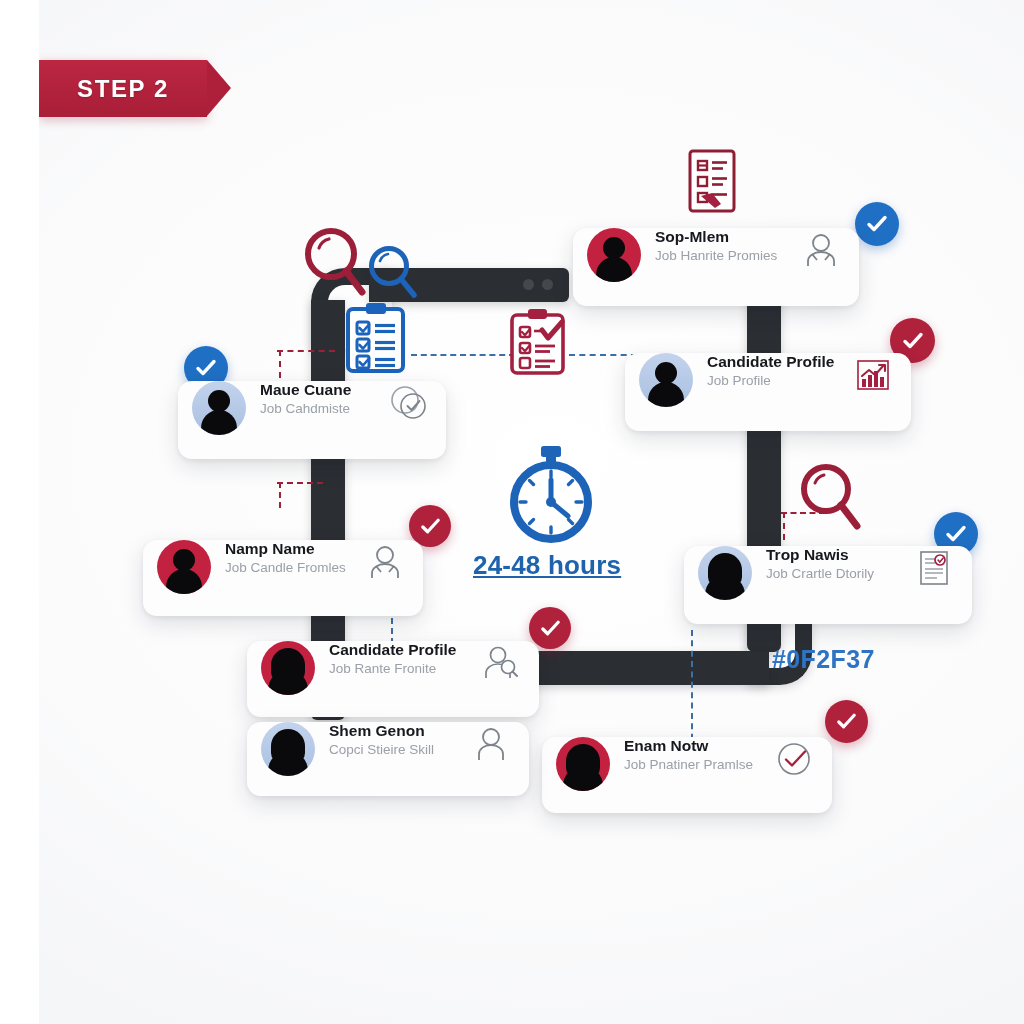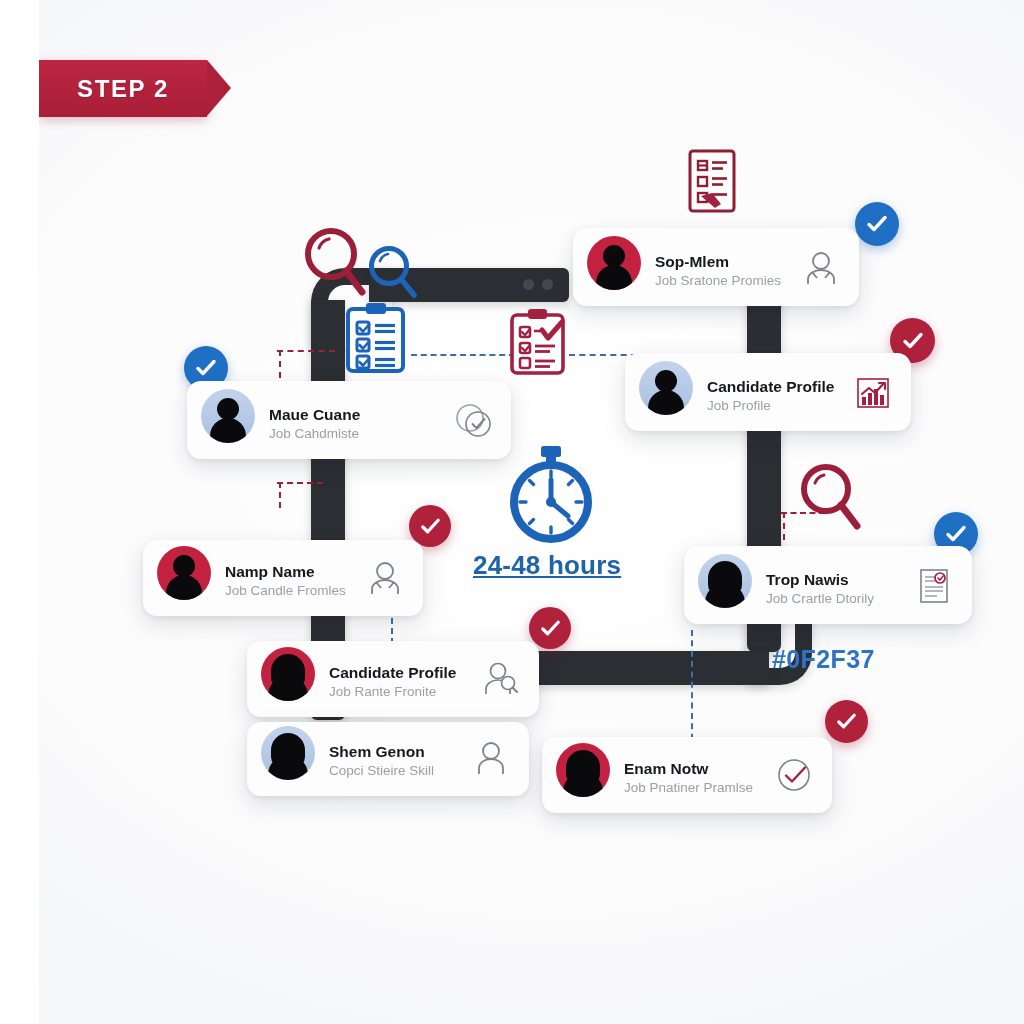--- a/index.html
+++ b/index.html
@@ -46,21 +46,21 @@
   .dash{position:absolute;}
   .dash-h{border-top:2.5px dashed #3b6fa8;}
   .dash-h.red{border-top-color:#9e2038;}
   .dash-v{border-left:2.5px dashed #3b6fa8;}
   .dash-v.red{border-left-color:#9e2038;}
 
   
   .card{
     position:absolute;background:#fdfdfd;border-radius:14px;
     box-shadow:0 8px 22px rgba(25,30,45,.13), 0 2px 5px rgba(25,30,45,.07);
-    display:flex;align-items:flex-end;padding:0 16px 16px 14px;
+    display:flex;align-items:flex-start;padding:0 16px 8px 14px;
     box-sizing:border-box;
   }
   .avatar{
     width:54px;height:54px;border-radius:50%;flex:0 0 auto;
     position:relative;overflow:hidden;margin-right:14px;
   }
   .avatar.red{background:#c2223f;}
   .avatar.blue{background:linear-gradient(180deg,#c3d3ec 0%,#a9c0e2 100%);}
   .av-head{position:absolute;left:50%;top:9px;width:22px;height:22px;border-radius:50%;
     background:#0a0a0c;transform:translateX(-50%);}
@@ -277,21 +277,21 @@
       </svg>
   </div>
 
   <div class="card" style="left:534px;top:228px;width:286px;height:78px;">
     <div class="avatar red">
       <span class="av-head"></span>
         <span class="av-body"></span>
     </div>
     <div class="card-text">
       <div class="card-title">Sop-Mlem</div>
-      <div class="card-sub">Job Sratone Promies</div>
+      <div class="card-sub">Job Hanrite Promies</div>
     </div>
     <div class="card-icon">
       <svg width="32" height="34" viewBox="0 0 32 34">
         <circle cx="16" cy="10" r="8" fill="none" stroke="#7d838b" stroke-width="1.8"></circle>
         <path d="M3 33 v-5 a13 9 0 0 1 26 0 v5" fill="none" stroke="#7d838b" stroke-width="1.8"></path>
         <path d="M7 21 l5 6 M25 21 l-5 6" fill="none" stroke="#7d838b" stroke-width="1.8"></path>
       </svg>
     </div>
   </div>
 
@@ -310,21 +310,21 @@
         <rect x="6" y="20" width="4" height="8" fill="#a32040"></rect>
         <rect x="12" y="16" width="4" height="12" fill="#a32040"></rect>
         <rect x="18" y="12" width="4" height="16" fill="#a32040"></rect>
         <rect x="24" y="18" width="4" height="10" fill="#a32040"></rect>
         <path d="M6 17 l7 -6 l6 5 l9 -10" fill="none" stroke="#a32040" stroke-width="2.1" stroke-linecap="round" stroke-linejoin="round"></path>
         <path d="M23 6 h6 v6" fill="none" stroke="#a32040" stroke-width="2.1" stroke-linecap="round" stroke-linejoin="round"></path>
       </svg>
     </div>
   </div>
 
-  <div class="card" style="left:148px;top:381px;width:324px;height:78px;">
+  <div class="card" style="left:139px;top:381px;width:268px;height:78px;">
     <div class="avatar blue">
       <span class="av-head"></span>
         <span class="av-body"></span>
     </div>
     <div class="card-text">
       <div class="card-title">Maue Cuane</div>
       <div class="card-sub">Job Cahdmiste</div>
     </div>
     <div class="card-icon">
       <svg width="38" height="36" viewBox="0 0 38 36">

